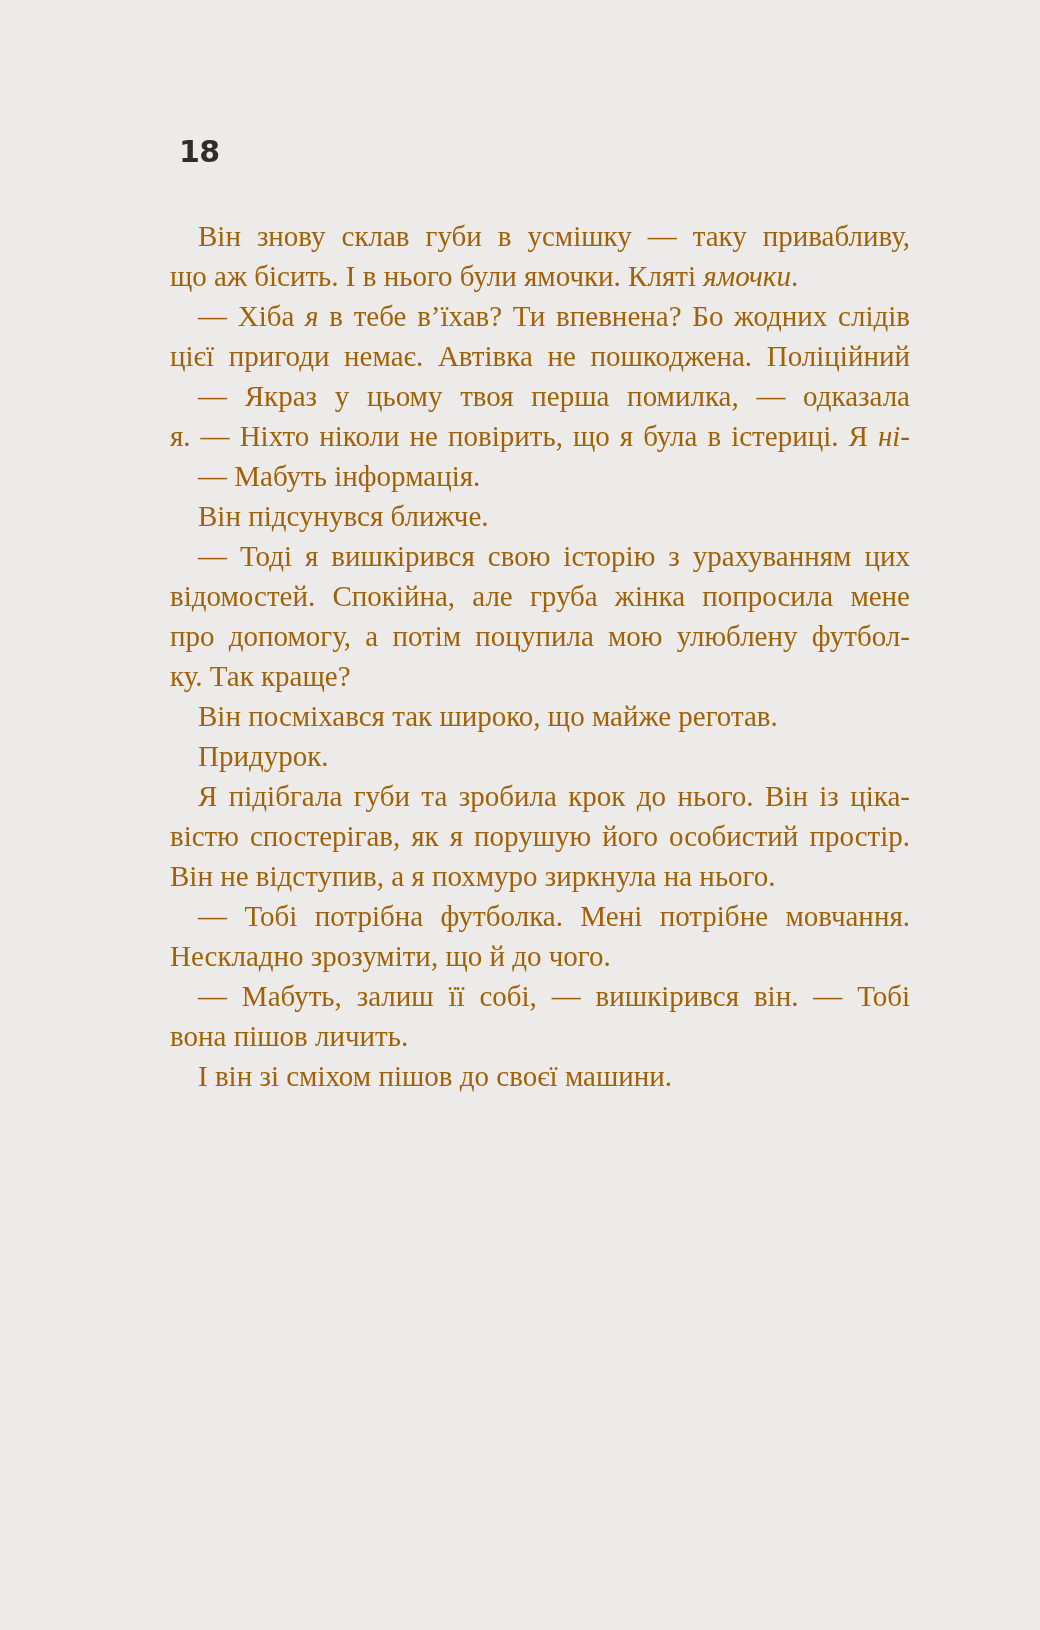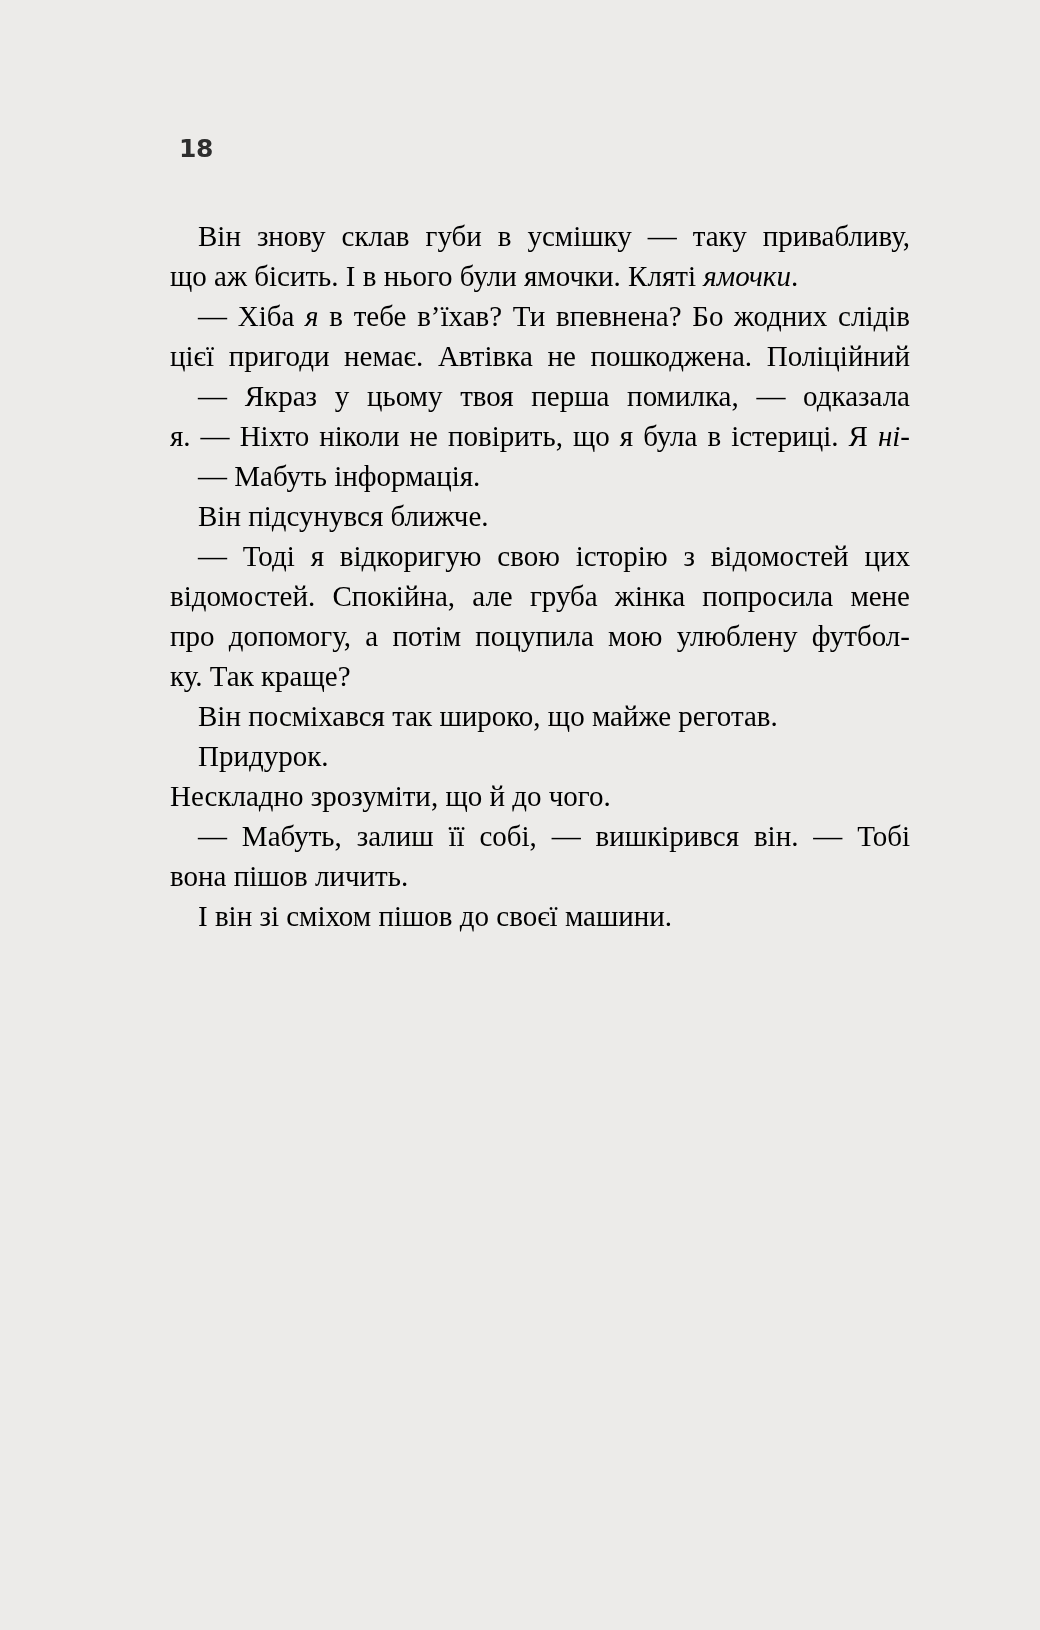--- a/index.html
+++ b/index.html
@@ -10,32 +10,32 @@
     background: #ECEBE9;
     font-family: "Liberation Serif", serif;
     overflow: hidden;
   }
   .page-number {
     position: absolute;
     left: 179px;
     top: 134px;
     font-family: "DejaVu Sans", sans-serif;
     font-weight: 700;
-    font-size: 25px;
+    font-size: 30px;
     color: #2e2e2e;
     letter-spacing: -0.5px;
   }
   .text-block {
     position: absolute;
     left: 170px;
     top: 216px;
     width: 740px;
     font-size: 29px;
     line-height: 40px;
-    color: #000000;
+    color: #a16207;
   }
   .para { margin: 0; }
   .line {
     text-align: justify;
     text-align-last: justify;
   }
   .line.last { text-align-last: left; }
   .line.indent { text-indent: 28px; }
   .italic { font-style: italic; }
 </style>
@@ -57,32 +57,38 @@
       <div class="line indent"><span>— Якраз у цьому твоя перша помилка, — одказала</span></div>
       <div class="line"><span>я. — Ніхто ніколи не повірить, що я була в істериці. Я </span><span class="italic">ні-</span></div>
     </div>
     <div class="para">
       <div class="line indent last"><span>— Мабуть інформація.</span></div>
     </div>
     <div class="para">
       <div class="line indent last"><span>Він підсунувся ближче.</span></div>
     </div>
     <div class="para">
-      <div class="line indent"><span>— Тоді я відкоригую свою історію з відомостей цих</span></div>
+      <div class="line indent"><span>— Тоді я вишкірився свою історію з урахуванням цих</span></div>
       <div class="line"><span>відомостей. Спокійна, але груба жінка попросила мене</span></div>
       <div class="line"><span>про допомогу, а потім поцупила мою улюблену футбол-</span></div>
       <div class="line last"><span>ку. Так краще?</span></div>
     </div>
     <div class="para">
       <div class="line indent last"><span>Він посміхався так широко, що майже реготав.</span></div>
     </div>
     <div class="para">
       <div class="line indent last"><span>Придурок.</span></div>
     </div>
     <div class="para">
+      <div class="line indent"><span>Я підібгала губи та зробила крок до нього. Він із ціка-</span></div>
+      <div class="line"><span>вістю спостерігав, як я порушую його особистий простір.</span></div>
+      <div class="line last"><span>Він не відступив, а я похмуро зиркнула на нього.</span></div>
+    </div>
+    <div class="para">
+      <div class="line indent"><span>— Тобі потрібна футболка. Мені потрібне мовчання.</span></div>
       <div class="line last"><span>Нескладно зрозуміти, що й до чого.</span></div>
     </div>
     <div class="para">
       <div class="line indent"><span>— Мабуть, залиш її собі, — вишкірився він. — Тобі</span></div>
       <div class="line last"><span>вона пішов личить.</span></div>
     </div>
     <div class="para">
       <div class="line indent last"><span>І він зі сміхом пішов до своєї машини.</span></div>
     </div>
   </div>

